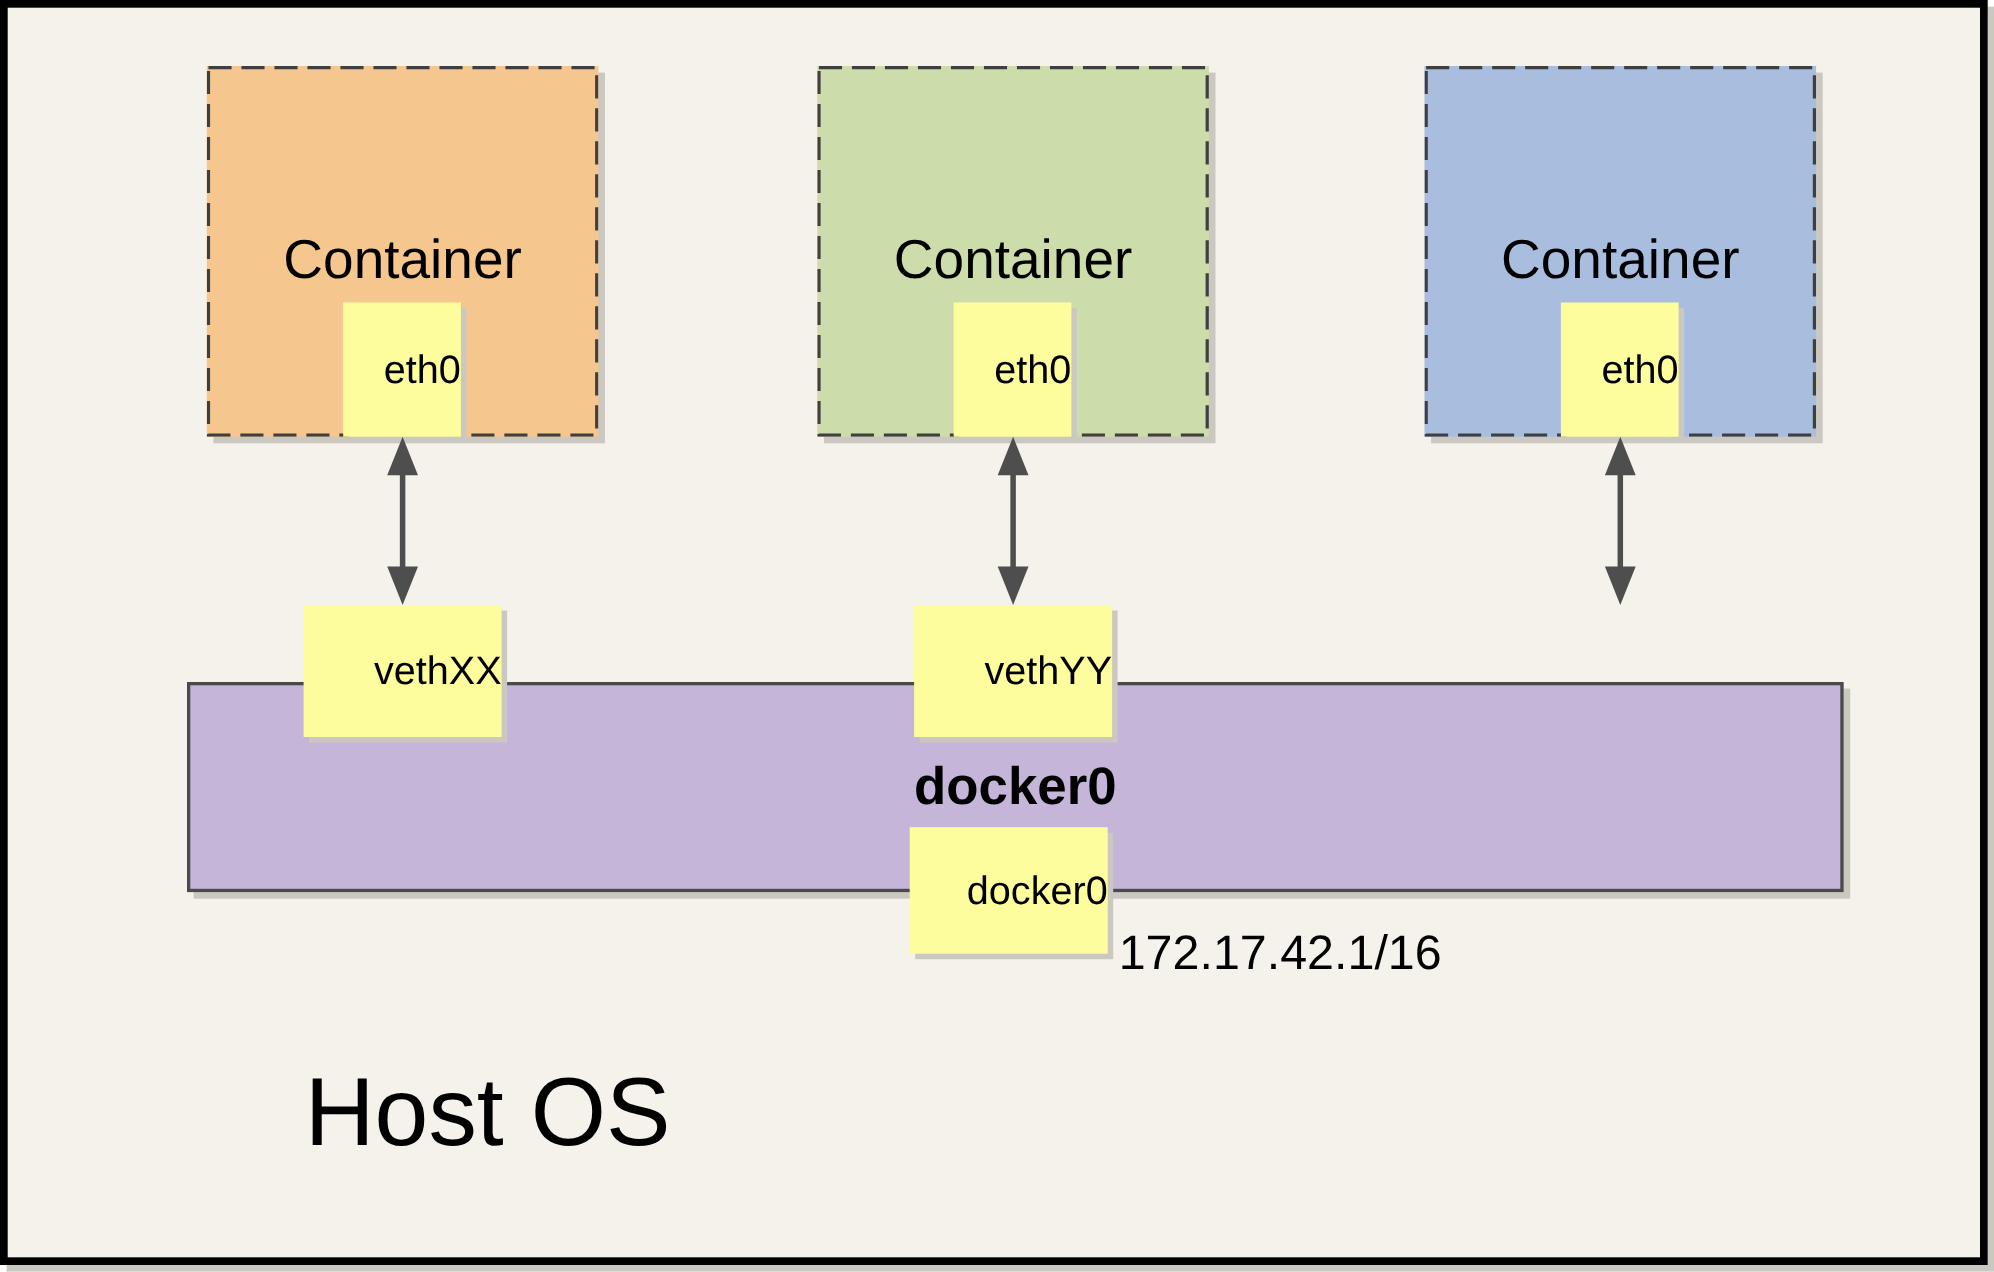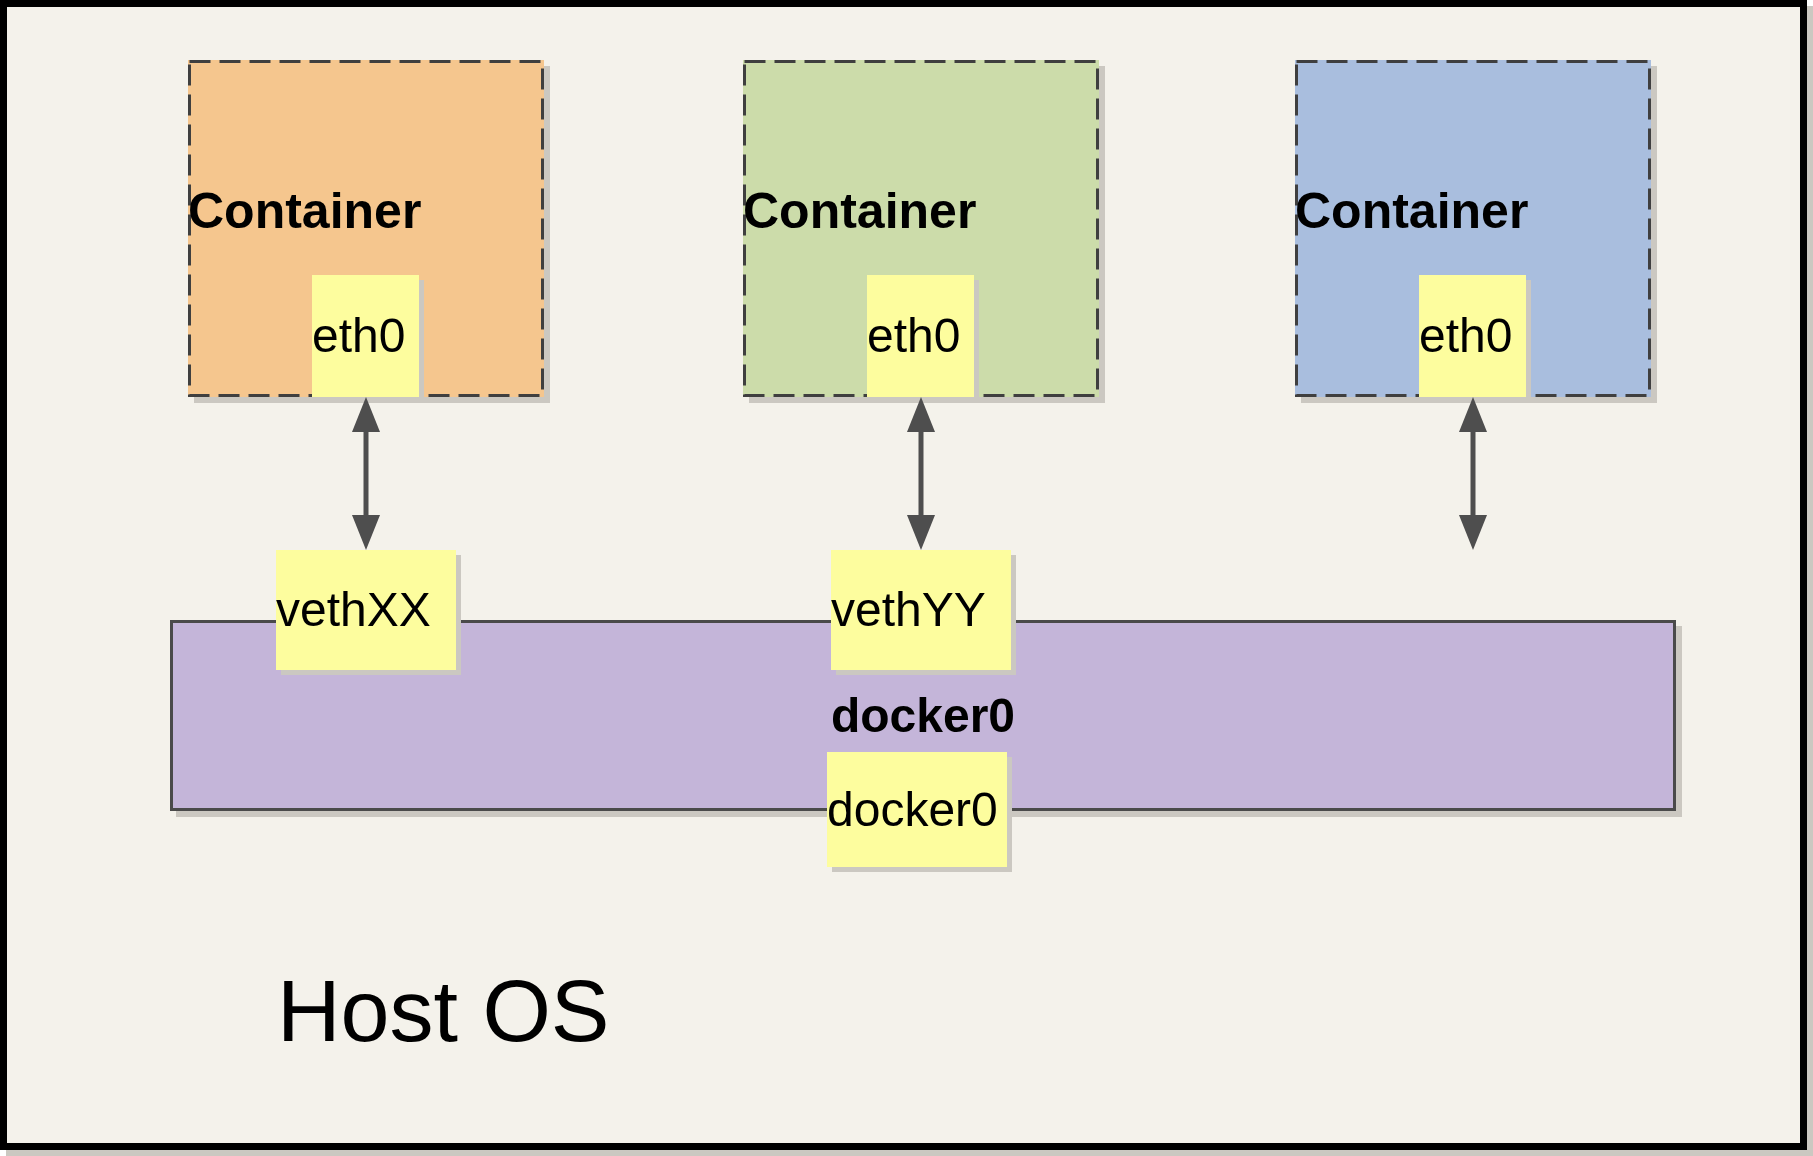--- a/index.html
+++ b/index.html
@@ -20,29 +20,29 @@
   .cbox{
     position:absolute;top:53px;width:356px;height:337px;
     box-shadow:6px 6px 0 var(--shadow);
   }
   .cbox svg{position:absolute;left:0;top:0;}
   .cbox .dash{fill:none;stroke:var(--dash);stroke-width:3;stroke-dasharray:21 9;}
   .c1{left:181px;background:var(--c1);}
   .c2{left:736px;background:var(--c2);}
   .c3{left:1288px;background:var(--c3);}
   .container-title{
-    position:absolute;left:0;right:0;top:126px;
-    text-align:left;font-size:50px;font-weight:bold;line-height:1;
+    position:absolute;left:0;right:0;top:151px;
+    text-align:center;font-size:50px;font-weight:normal;line-height:1;
   }
   
   .node{
     position:absolute;background:var(--yellow);
     box-shadow:5px 5px 0 var(--shadow);
-    display:flex;align-items:center;justify-content:flex-start;
-    font-size:48px;line-height:1;
+    display:flex;align-items:center;justify-content:flex-end;
+    font-size:36px;line-height:1;
   }
   .eth{left:124px;top:215px;width:107px;height:122px;}
   .veth{top:543px;width:180px;height:120px;z-index:3;}
   .vx{left:269px;}
   .vy{left:824px;}
   .vz{left:1376px;}
   
   .arrow{position:absolute;top:390px;width:40px;height:153px;z-index:2;}
   .a1{left:339px;}
   .a2{left:894px;}
@@ -125,16 +125,17 @@
   </div>
 
   <div class="bar">
     <div class="bar-title">docker0</div>
   </div>
 
   <div class="node dbox">
     <span>docker0</span>
   </div>
 
+  <div class="ip">172.17.42.1/16</div>
 
   <div class="host">Host OS</div>
 
 </div>
 
 </body></html>

